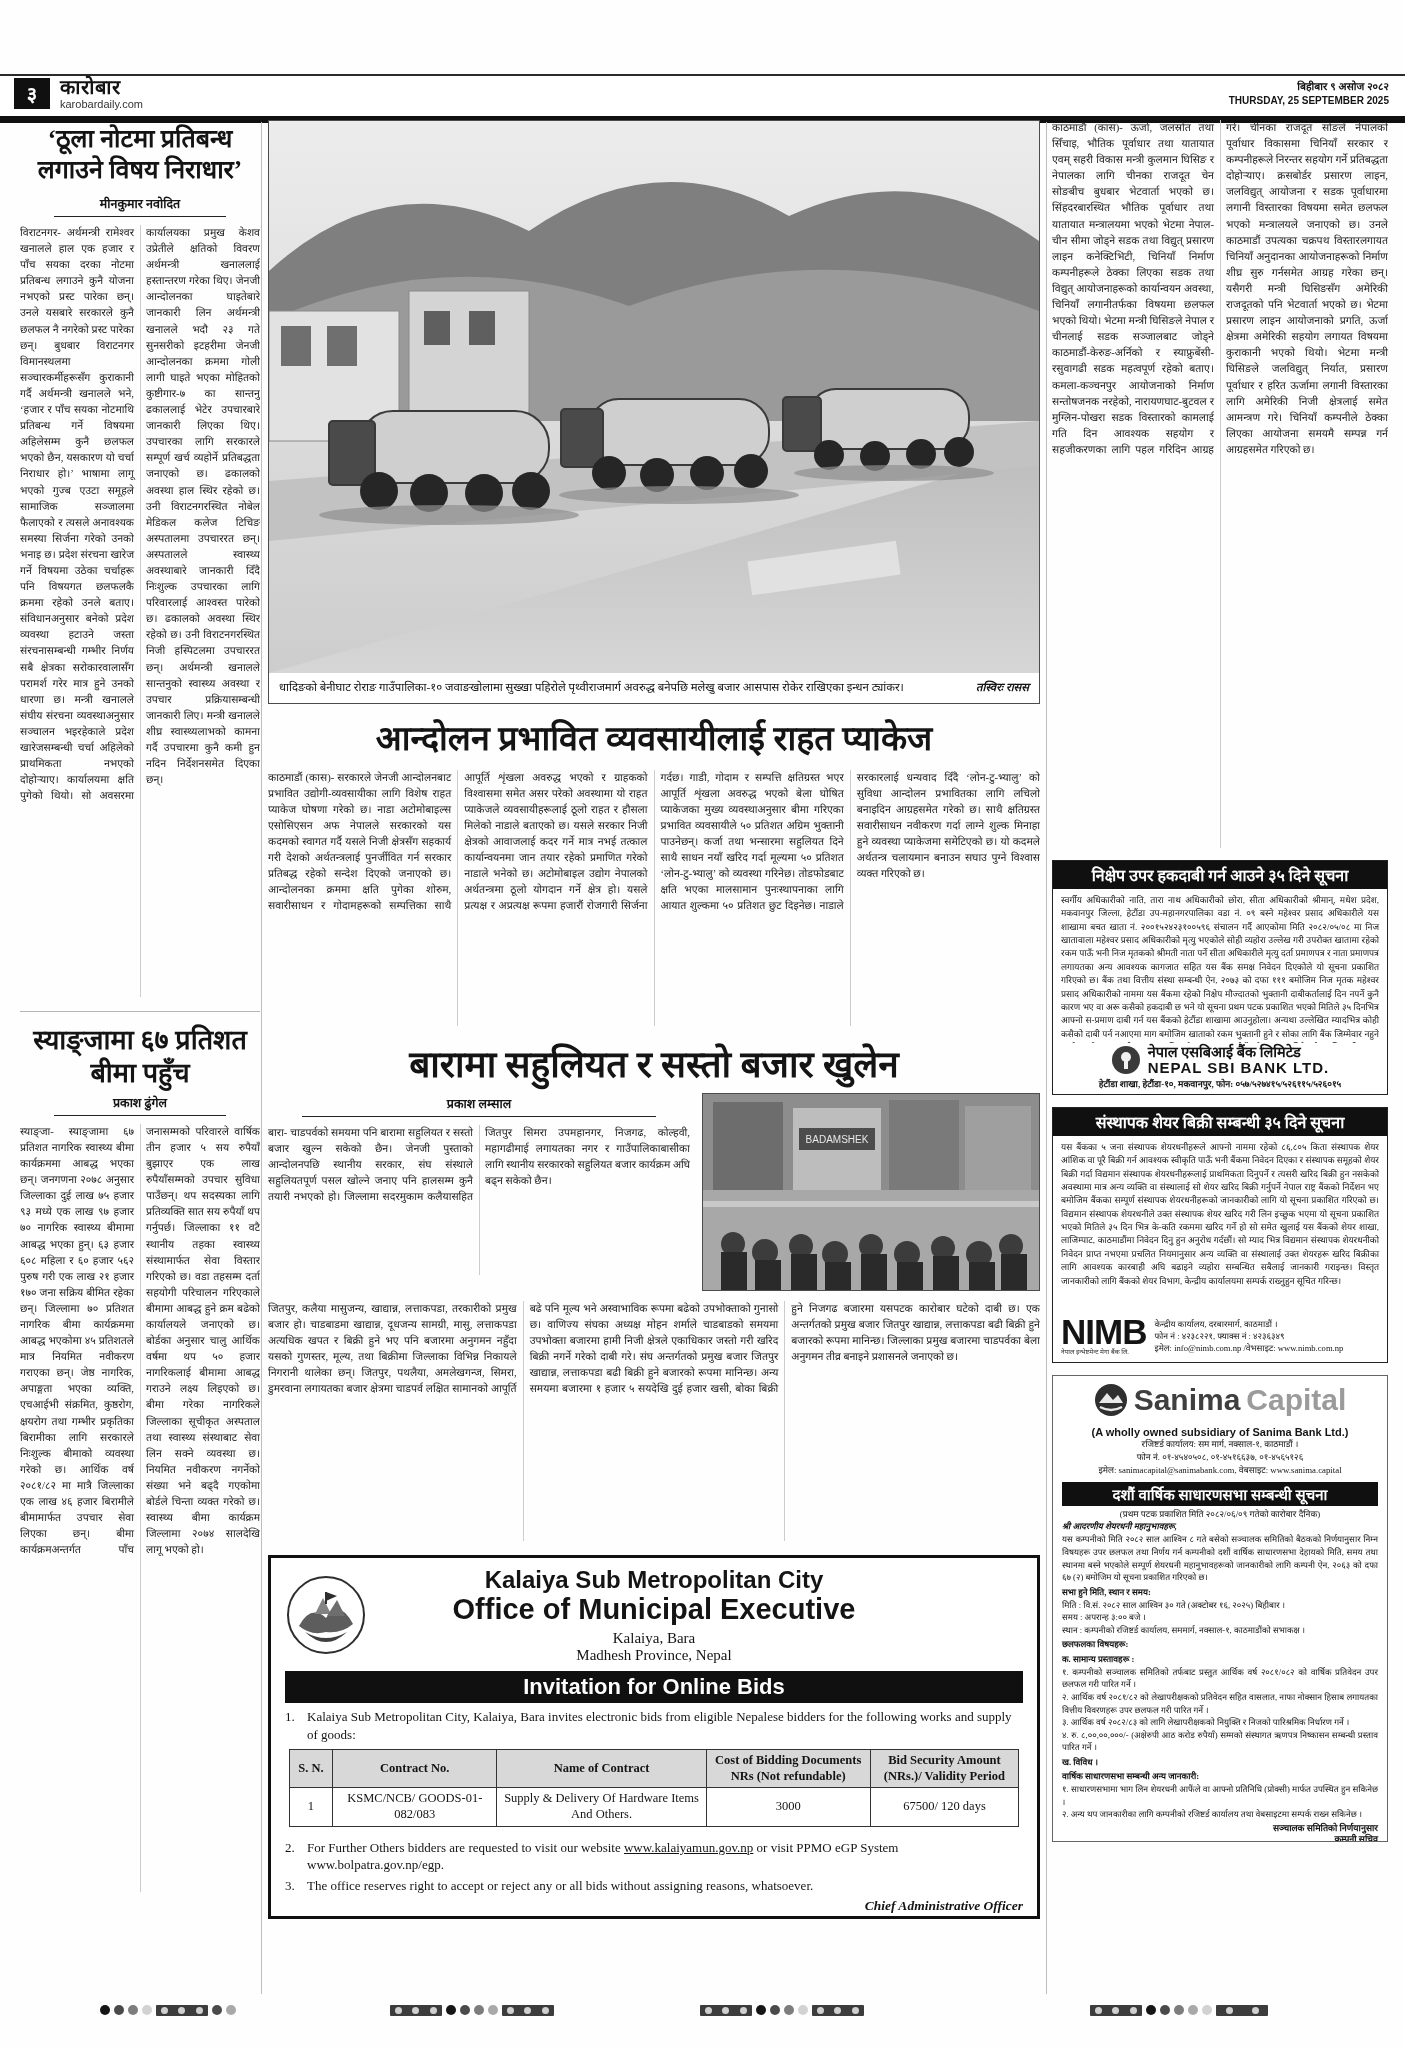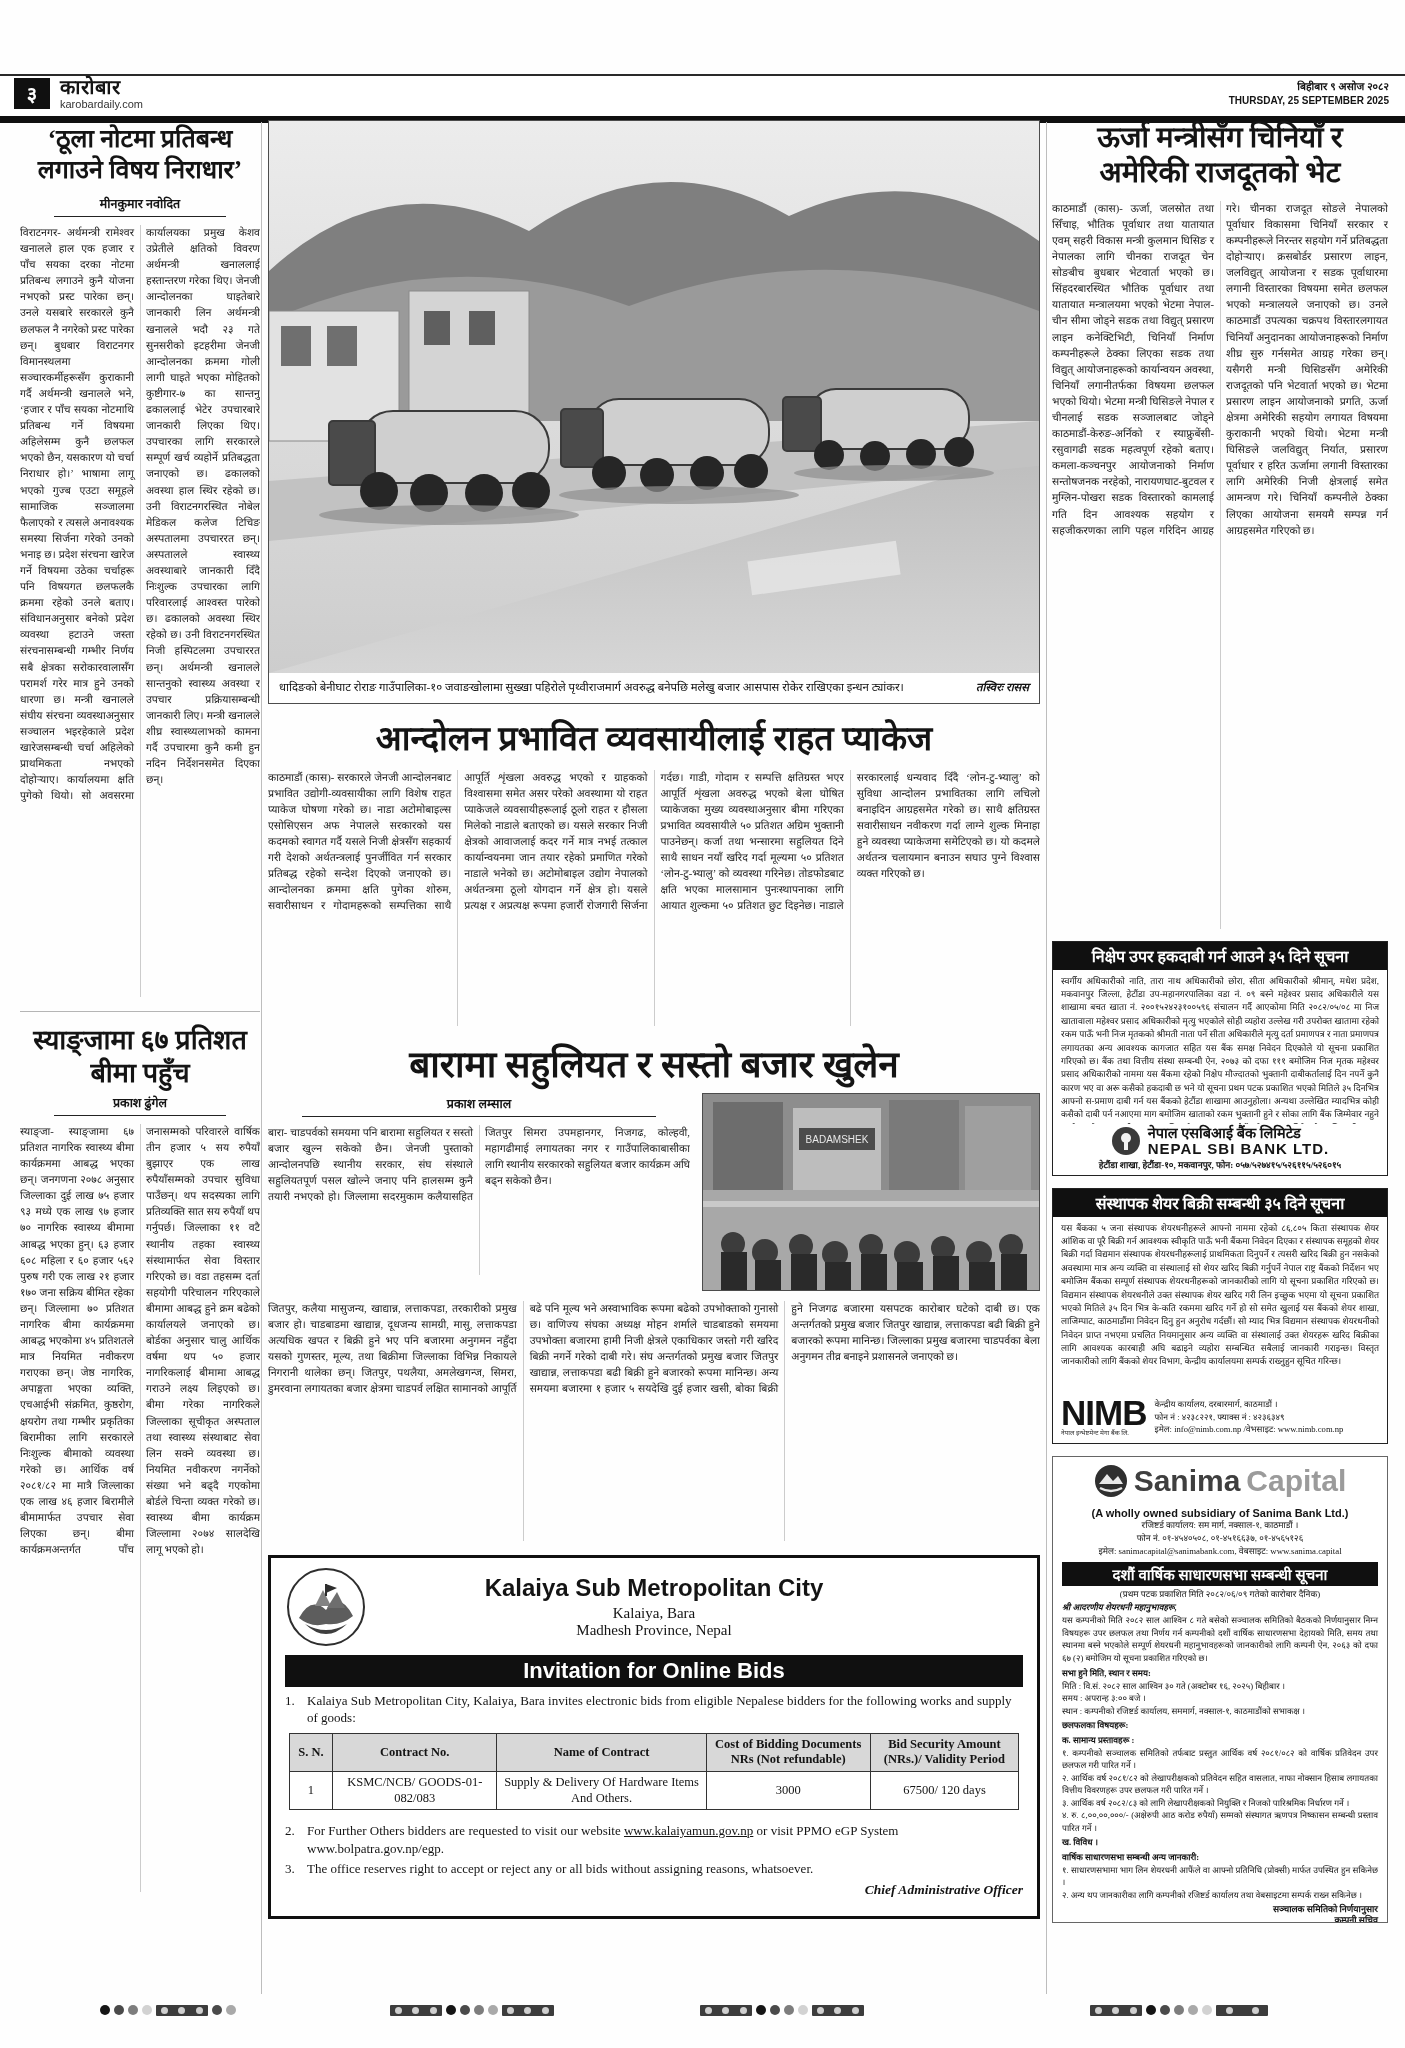--- a/index.html
+++ b/index.html
@@ -261,20 +261,21 @@
           <circle cx="41" cy="41" r="38" fill="none" stroke="#2e2e2e" stroke-width="2"></circle>
           <path d="M14,52 Q26,30 41,44 Q54,24 68,50 Q56,60 41,58 Q26,62 14,52 Z" fill="#5d5d5d"></path>
           <polygon points="30,40 38,24 46,40" fill="#838383"></polygon>
           <polygon points="42,42 52,26 60,42" fill="#6e6e6e"></polygon>
           <path d="M20,58 Q41,70 62,58 Q41,78 20,58 Z" fill="#3e3e3e"></path>
           <line x1="41" y1="18" x2="41" y2="30" stroke="#2e2e2e" stroke-width="2"></line>
           <polygon points="41,18 52,22 41,27" fill="#2e2e2e"></polygon>
         </svg>
         <div class="tender-titles">
           <div class="t-city">Kalaiya Sub Metropolitan City</div>
+          <div class="t-office">Office of Municipal Executive</div>
           <div class="t-place">Kalaiya, Bara</div>
           <div class="t-prov">Madhesh Province, Nepal</div>
         </div>
         <div style="width:82px;"></div>
       </div>
       <div class="t-bar">Invitation for Online Bids</div>
       <div class="t-item">
         <span class="no">1.</span>
         <span>Kalaiya Sub Metropolitan City, Kalaiya, Bara invites electronic bids from eligible Nepalese bidders for the following works and supply of goods:</span>
       </div>
@@ -303,21 +304,20 @@
       <div class="t-item">
         <span class="no">3.</span>
         <span>The office reserves right to accept or reject any or all bids without assigning reasons, whatsoever.</span>
       </div>
       <div class="t-sign">Chief Administrative Officer</div>
     </div>
   </section>
 
   <section class="col-right">
     <article>
-      <h1 class="hl en-hl">ऊर्जा मन्त्रीसँग चिनियाँ र अमेरिकी राजदूतको भेट</h1>
       <div class="body-txt two-col b3">काठमाडौं (कास)- ऊर्जा, जलस्रोत तथा सिँचाइ, भौतिक पूर्वाधार तथा यातायात एवम् सहरी विकास मन्त्री कुलमान घिसिङ र नेपालका लागि चीनका राजदूत चेन सोङबीच बुधबार भेटवार्ता भएको छ। सिंहदरबारस्थित भौतिक पूर्वाधार तथा यातायात मन्त्रालयमा भएको भेटमा नेपाल-चीन सीमा जोड्ने सडक तथा विद्युत् प्रसारण लाइन कनेक्टिभिटी, चिनियाँ निर्माण कम्पनीहरूले ठेक्का लिएका सडक तथा विद्युत् आयोजनाहरूको कार्यान्वयन अवस्था, चिनियाँ लगानीतर्फका विषयमा छलफल भएको थियो। भेटमा मन्त्री घिसिङले नेपाल र चीनलाई सडक सञ्जालबाट जोड्ने काठमाडौं-केरुङ-अर्निको र स्याफ्रुबेंसी-रसुवागढी सडक महत्वपूर्ण रहेको बताए। कमला-कञ्चनपुर आयोजनाको निर्माण सन्तोषजनक नरहेको, नारायणघाट-बुटवल र मुग्लिन-पोखरा सडक विस्तारको कामलाई गति दिन आवश्यक सहयोग र सहजीकरणका लागि पहल गरिदिन आग्रह गरे। चीनका राजदूत सोङले नेपालको पूर्वाधार विकासमा चिनियाँ सरकार र कम्पनीहरूले निरन्तर सहयोग गर्ने प्रतिबद्धता दोहोऱ्याए। क्रसबोर्डर प्रसारण लाइन, जलविद्युत् आयोजना र सडक पूर्वाधारमा लगानी विस्तारका विषयमा समेत छलफल भएको मन्त्रालयले जनाएको छ। उनले काठमाडौं उपत्यका चक्रपथ विस्तारलगायत चिनियाँ अनुदानका आयोजनाहरूको निर्माण शीघ्र सुरु गर्नसमेत आग्रह गरेका छन्। यसैगरी मन्त्री घिसिङसँग अमेरिकी राजदूतको पनि भेटवार्ता भएको छ। भेटमा प्रसारण लाइन आयोजनाको प्रगति, ऊर्जा क्षेत्रमा अमेरिकी सहयोग लगायत विषयमा कुराकानी भएको थियो। भेटमा मन्त्री घिसिङले जलविद्युत् निर्यात, प्रसारण पूर्वाधार र हरित ऊर्जामा लगानी विस्तारका लागि अमेरिकी निजी क्षेत्रलाई समेत आमन्त्रण गरे। चिनियाँ कम्पनीले ठेक्का लिएका आयोजना समयमै सम्पन्न गर्न आग्रहसमेत गरिएको छ।</div>
     </article>
 
     <div class="notice">
       <div class="n-bar">निक्षेप उपर हकदाबी गर्न आउने ३५ दिने सूचना</div>
       <div class="n-body sbi-body">स्वर्गीय अधिकारीको नाति, तारा नाथ अधिकारीको छोरा, सीता अधिकारीको श्रीमान्, मधेश प्रदेश, मकवानपुर जिल्ला, हेटौंडा उप-महानगरपालिका वडा नं. ०९ बस्ने महेश्वर प्रसाद अधिकारीले यस शाखामा बचत खाता नं. २००१५२४२३१००५९६ संचालन गर्दै आएकोमा मिति २०८२/०५/०८ मा निज खातावाला महेश्वर प्रसाद अधिकारीको मृत्यु भएकोले सोही व्यहोरा उल्लेख गरी उपरोक्त खातामा रहेको रकम पाऊँ भनी निज मृतकको श्रीमती नाता पर्ने सीता अधिकारीले मृत्यु दर्ता प्रमाणपत्र र नाता प्रमाणपत्र लगायतका अन्य आवश्यक कागजात सहित यस बैंक समक्ष निवेदन दिएकोले यो सूचना प्रकाशित गरिएको छ। बैंक तथा वित्तीय संस्था सम्बन्धी ऐन, २०७३ को दफा १११ बमोजिम निज मृतक महेश्वर प्रसाद अधिकारीको नाममा यस बैंकमा रहेको निक्षेप मौज्दातको भुक्तानी दाबीकर्तालाई दिन नपर्ने कुनै कारण भए वा अरू कसैको हकदाबी छ भने यो सूचना प्रथम पटक प्रकाशित भएको मितिले ३५ दिनभित्र आफ्नो स-प्रमाण दाबी गर्न यस बैंकको हेटौंडा शाखामा आउनुहोला। अन्यथा उल्लेखित म्यादभित्र कोही कसैको दाबी पर्न नआएमा माग बमोजिम खाताको रकम भुक्तानी हुने र सोका लागि बैंक जिम्मेवार नहुने व्यहोरा समेत जानकारी गराइन्छ। पछि कुनै उजुर बाजुरलाई बैंकले मान्यता नदिने समेत सूचित गरिन्छ।</div>
       <div class="bank-row">
         <svg width="30" height="30" viewBox="0 0 30 30">
           <circle cx="15" cy="15" r="14" fill="#3a3a3a"></circle>
           <circle cx="15" cy="12" r="5" fill="#f2f2f2"></circle>

